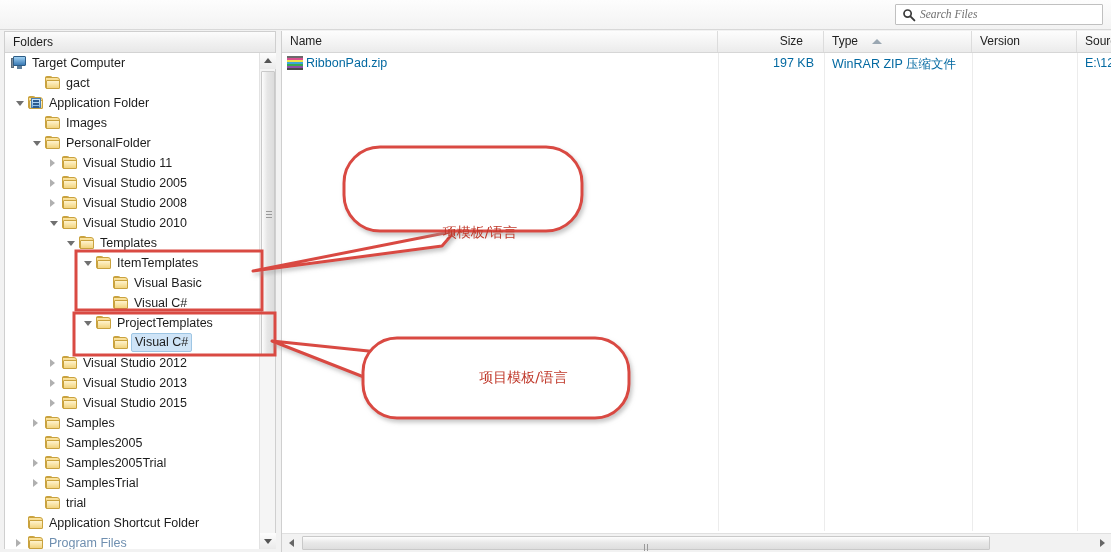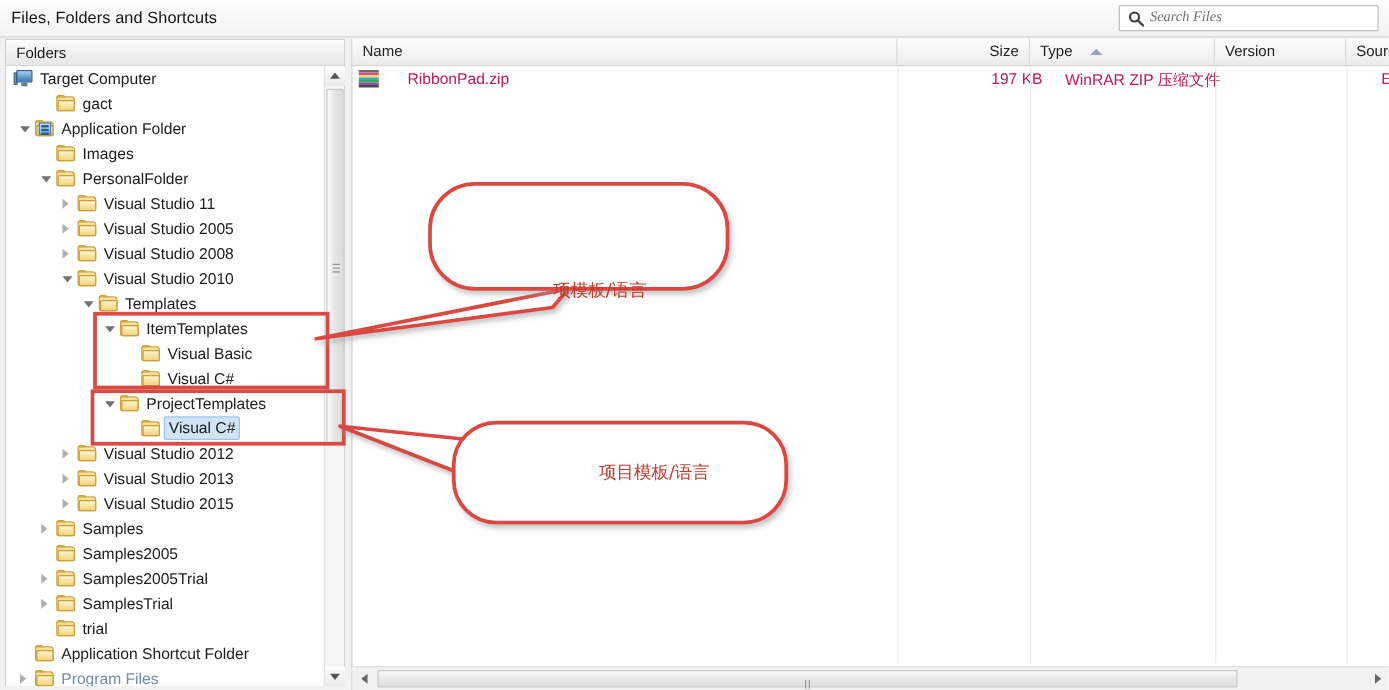--- a/index.html
+++ b/index.html
@@ -220,32 +220,32 @@
     width: 830px; height: 22px;
     background: linear-gradient(to bottom,#fdfdfd 0%,#f3f3f3 60%,#ebebeb 100%);
     border-bottom: 1px solid #d6d6d6;
   }
   .col {
     position: absolute; top: 0; height: 21px;
     border-right: 1px solid #dcdcdc;
     font-size: 12px; color: #222;
   }
   .col > span { position: absolute; top: 3px; }
-  .col.right > span { right: 8px; }
+  .col.right > span { right: 20px; }
   .col.left > span { left: 8px; }
   .sortarrow {
     position: absolute; top: 8px; left: 48px;
     width: 0; height: 0;
     border-left: 5px solid transparent;
     border-right: 5px solid transparent;
     border-bottom: 5px solid #9aa7b2;
   }
   .rowarea { position: absolute; left: 0; top: 22px; width: 830px; height: 478px; }
   .frow { position: absolute; left: 0; top: 0; width: 830px; height: 22px; }
-  .cell { position: absolute; top: 3px; font-size: 12.5px; color: #be185d; margin-left: 20px; }
+  .cell { position: absolute; top: 3px; font-size: 12.5px; color: #0369a1; }
   .ziphead {
     position: absolute; left: 5px; top: 3px;
     width: 16px; height: 15px;
   }
   .ziphead i {
     position: absolute; left: 0; display: block; width: 16px; height: 2px;
   }
   
   .hsb {
     position: absolute; left: 0; bottom: 0;
@@ -296,21 +296,20 @@
     font-family: "DejaVu Sans", "Liberation Sans", sans-serif;
     white-space: nowrap;
   }
 </style>
 </head>
 <body>
 
 <div id="app">
 
   <div class="titlebar">
-    <div class="title">Files, Folders and Shortcuts</div>
 
     <div class="searchbox">
       <svg class="mag" viewBox="0 0 14 14">
         <circle cx="5.6" cy="5.6" r="3.6" fill="none" stroke="#3a3a3a" stroke-width="1.7"></circle>
         <line x1="8.4" y1="8.4" x2="12.4" y2="12.4" stroke="#3a3a3a" stroke-width="1.9" stroke-linecap="round"></line>
       </svg>
       <div class="ph">Search Files</div>
     </div>
   </div>
 

